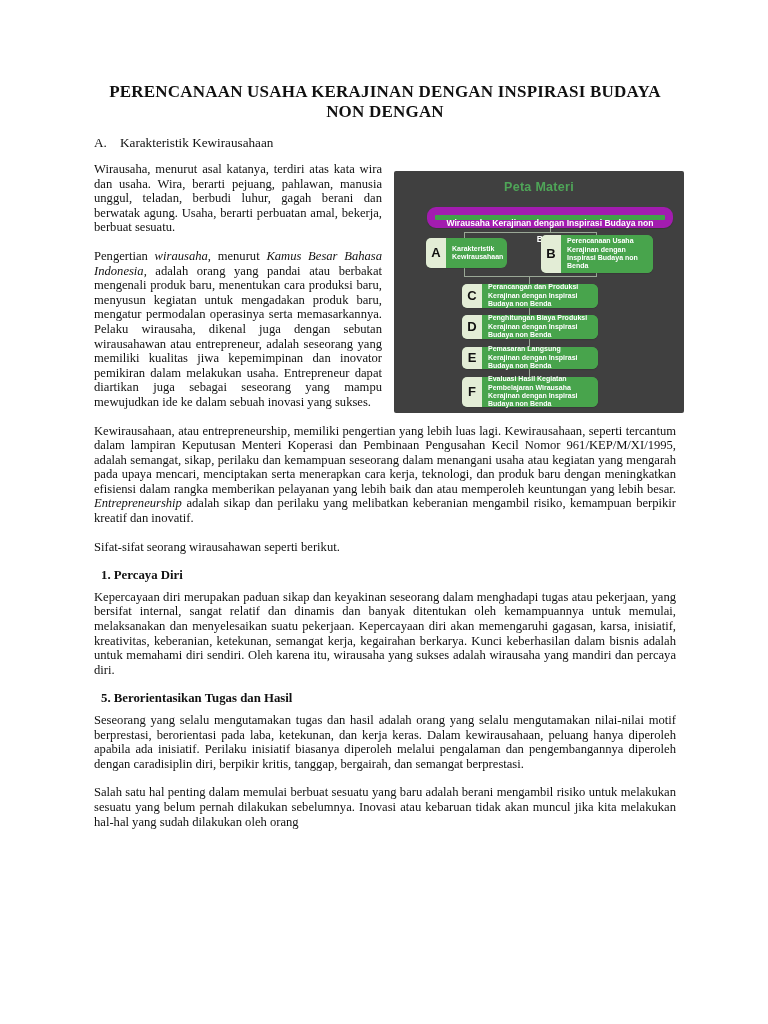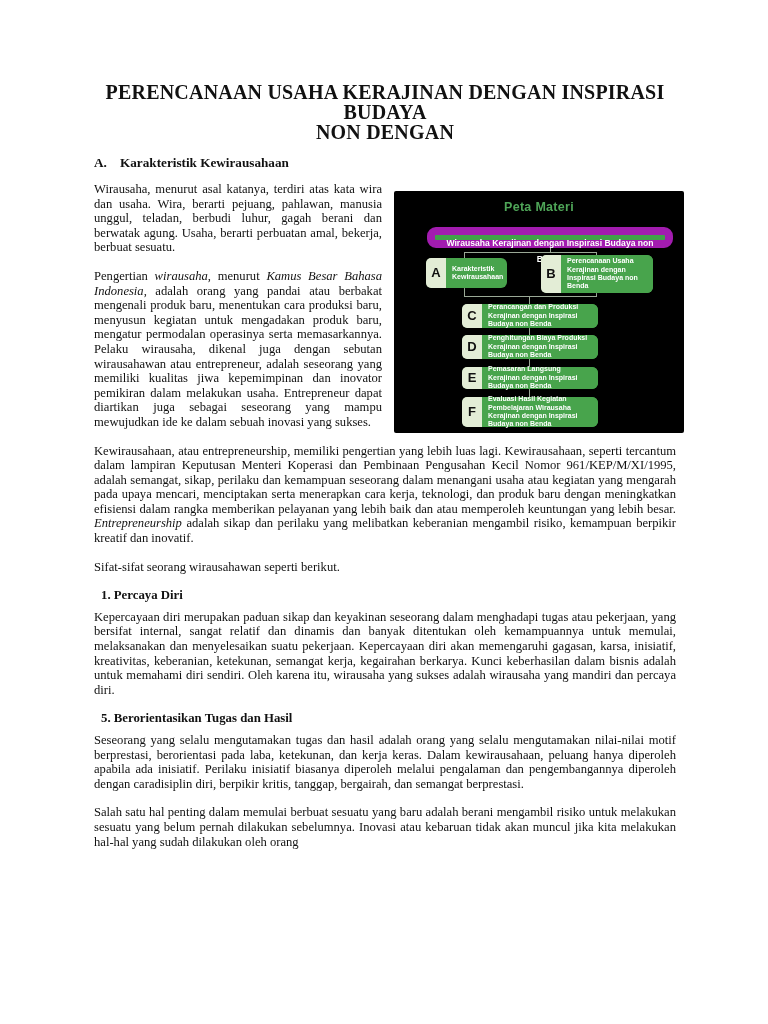--- a/index.html
+++ b/index.html
@@ -5,37 +5,37 @@
   html,body{margin:0;padding:0;}
   body{
     width:768px;height:1024px;background:#ffffff;overflow:hidden;
     font-family:"Liberation Serif", serif;color:#111;
   }
   .page{
     box-sizing:border-box;width:768px;height:1024px;
     padding:82px 92px 0 94px;background:#ffffff;
   }
   .doc-title{
-    margin:0;text-align:center;font-size:20px;line-height:20px;
+    margin:0;text-align:center;font-size:17px;line-height:20px;
     font-weight:bold;letter-spacing:.2px;
   }
   .heading-a{
-    margin:13px 0 0 0;font-size:13.2px;font-weight:bold;
+    margin:13px 0 0 0;font-size:13.2px;font-weight:normal;
   }
   .heading-a .marker{display:inline-block;width:26px;}
   .content{margin-top:11px;font-size:12.6px;line-height:14.6px;text-align:justify;}
   .content p{margin:0 0 14px 0;}
   .content h3{margin:7px;font-size:12.8px;line-height:14.6px;font-weight:bold;text-align:left;}
   .content p.section-body{margin-top:0;font-family:Liberation Serif, serif;}
   i{font-style:italic;}
 
   
   .fig{
     float:right;width:290px;height:242px;margin:9px -8px 10px 12px;
-    background:#000000;border-radius:2px;position:relative;
+    background:#404040;border-radius:2px;position:relative;
     font-family:"Liberation Sans", sans-serif;text-align:left;
   }
   .fig *{box-sizing:border-box;}
   .fig-title{
     position:absolute;top:9px;left:0;width:100%;text-align:center;
     font-size:12.5px;font-weight:bold;color:#4fa558;letter-spacing:.3px;
   }
   .root-box{
     position:absolute;left:33px;top:36px;width:246px;height:21px;
     background:#41a149;border:8px solid #a21caf;border-radius:9px;

